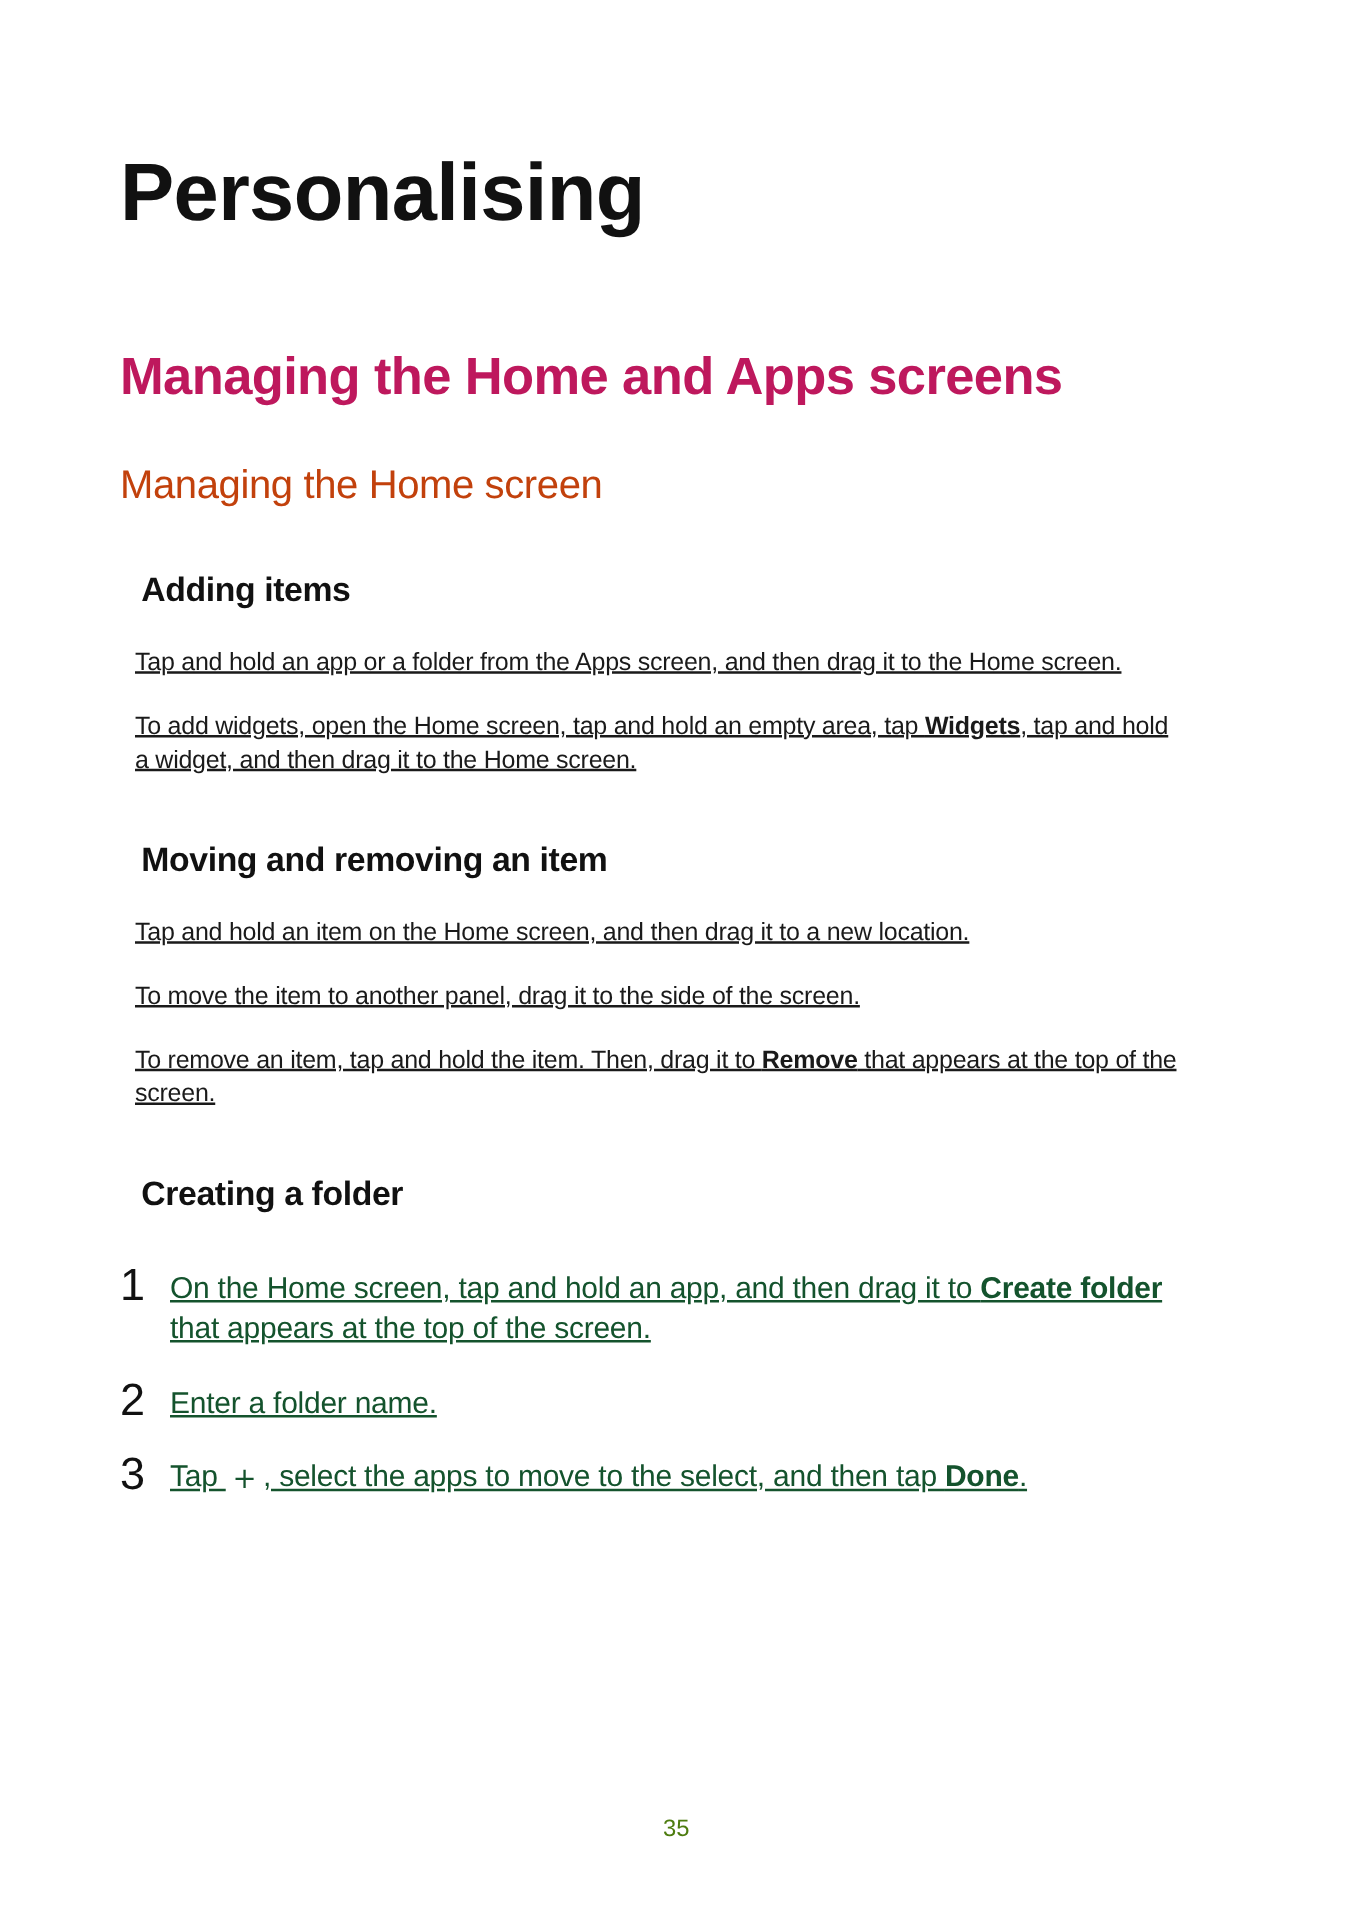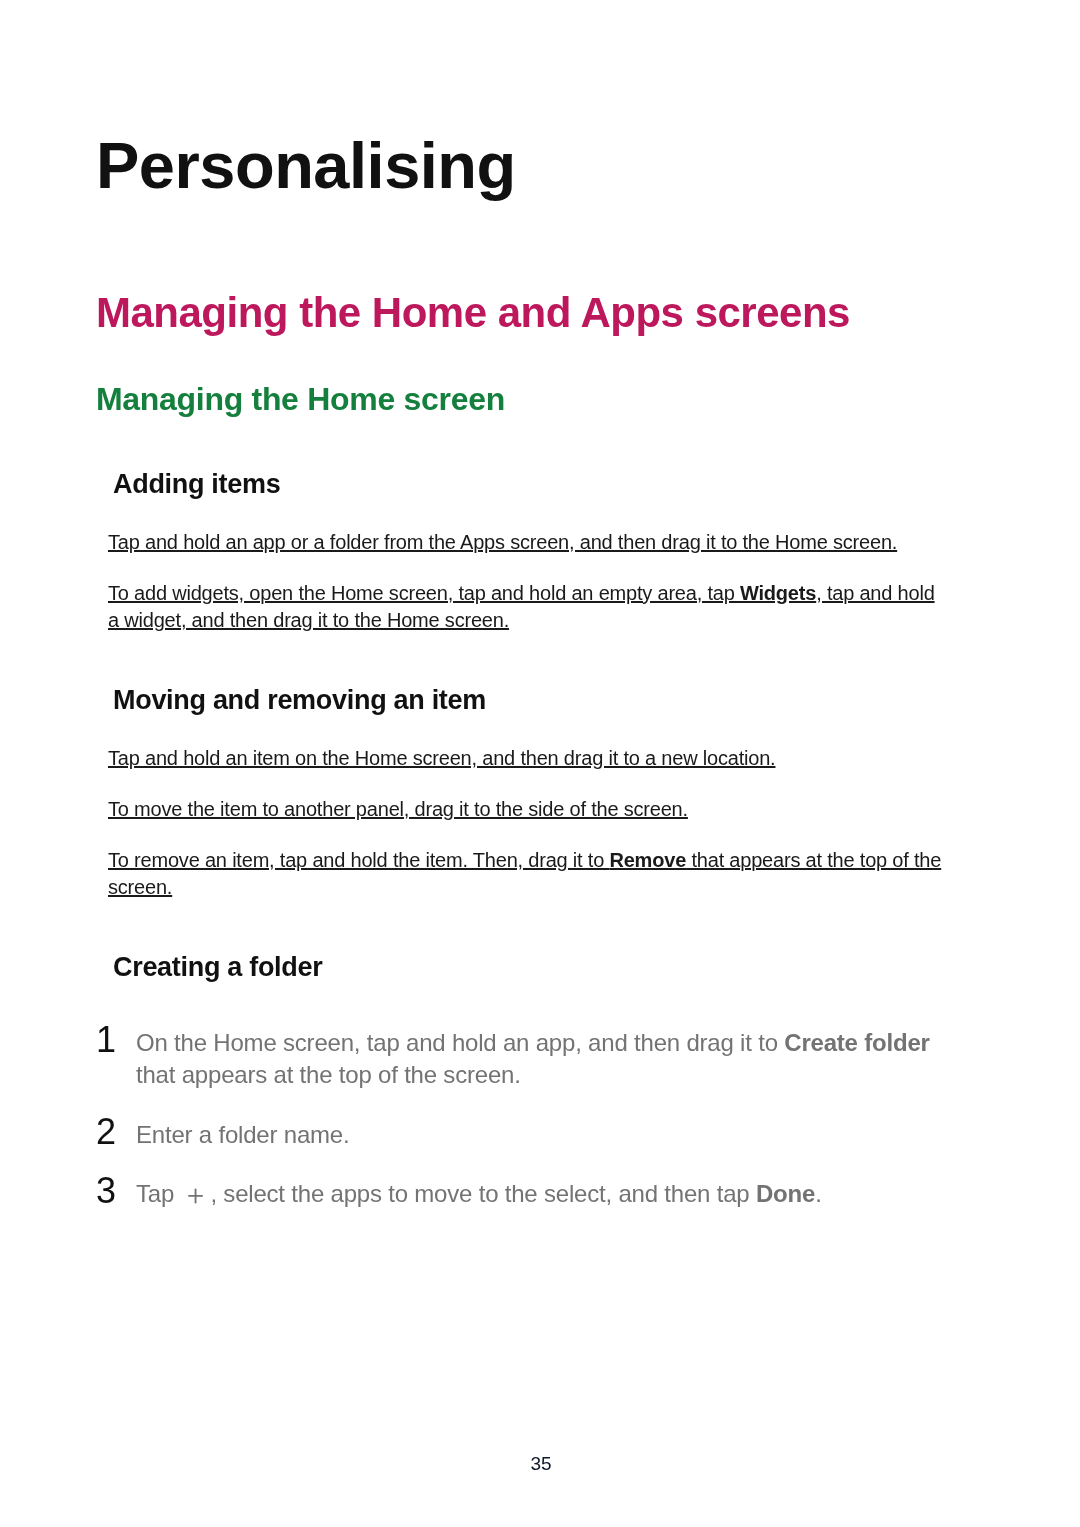--- a/index.html
+++ b/index.html
@@ -9,42 +9,42 @@
     background: #fff;
   }
   .page {
     width: 1052px;
     height: 1527px;
     position: relative;
     background: #fff;
     font-family: "Segoe UI", "Helvetica Neue", "Arial", "Myriad Pro", sans-serif;
     color: #1a1a1a;
     box-sizing: border-box;
-    padding: 16px 96px;
+    padding: 4px 96px;
   }
   .h1 {
     font-size: 65px;
     font-weight: 700;
     letter-spacing: -0.5px;
     padding-top: 112px;
     margin: 0;
     color: #111;
   }
   .h2 {
     font-size: 42px;
     font-weight: 700;
     color: #be185d;
     margin: 0;
     padding-top: 86px;
     letter-spacing: -0.5px;
   }
   .h3 {
     font-size: 32px;
-    font-weight: 700;
-    color: #15803d;
+    font-weight: 400;
+    color: #c2410c;
     margin: 0;
     padding-top: 44px;
     letter-spacing: -0.3px;
   }
   .h4 {
     font-size: 27px;
     font-weight: 700;
     color: #111;
     margin: 17px;
     padding-top: 34px;
@@ -75,40 +75,41 @@
     font-size: 36px;
     font-weight: 400;
     color: #111;
     line-height: 1;
     min-width: 22px;
     flex-shrink: 0;
   }
   .li-body {
     font-size: 24px;
     line-height: 1.35;
-    color: #737373;
+    color: #14532d;
     padding-top: 5px;
     letter-spacing: -0.2px;
+    text-decoration: underline;
   }
   .plus-icon {
     display: inline-block;
     font-weight: 300;
     font-size: 28px;
     line-height: 0;
     vertical-align: -2px;
     padding: 0 1px;
   }
   .page-number {
     position: absolute;
     bottom: 52px;
     left: 0;
     right: 0;
     text-align: center;
     font-size: 19px;
-    color: #0f172a;
+    color: #4d7c0f;
     margin-left: 30px;
   }
 </style>
 </head>
 <body>
 
 <div class="page">
 
   <h1 class="h1">Personalising</h1>
 

